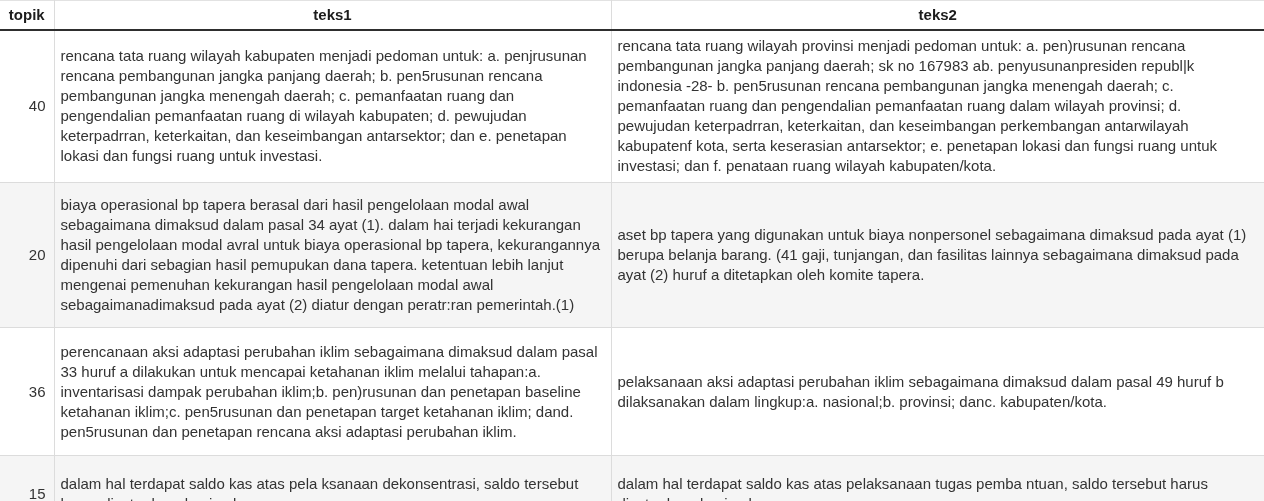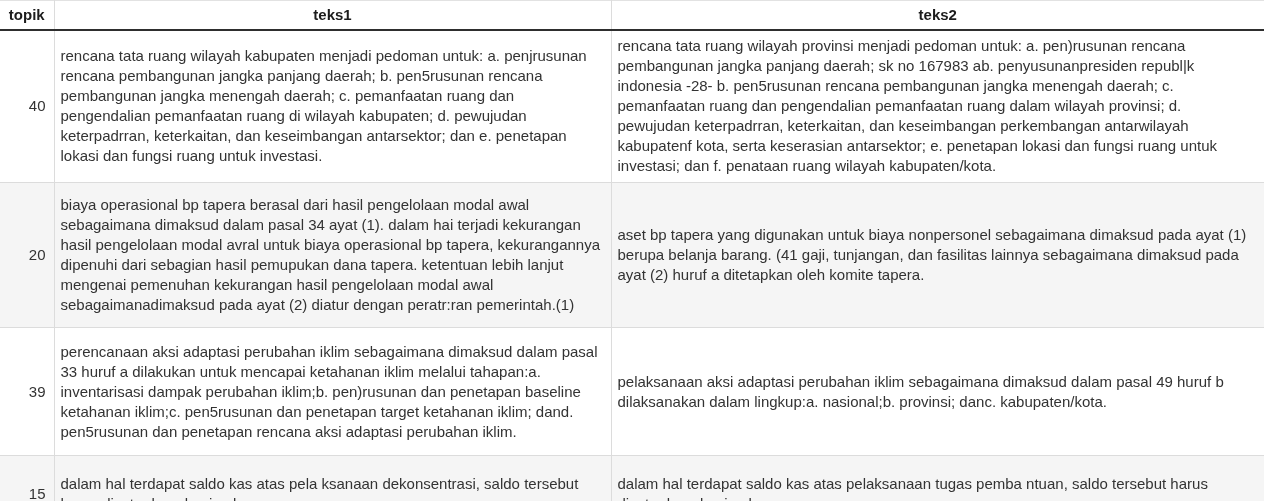--- a/index.html
+++ b/index.html
@@ -82,21 +82,21 @@
       <td class="topik">40</td>
       <td class="teks">rencana tata ruang wilayah kabupaten menjadi pedoman untuk: a. penjrusunan rencana pembangunan jangka panjang daerah; b. pen5rusunan rencana pembangunan jangka menengah daerah; c. pemanfaatan ruang dan pengendalian pemanfaatan ruang di wilayah kabupaten; d. pewujudan keterpadrran, keterkaitan, dan keseimbangan antarsektor; dan e. penetapan lokasi dan fungsi ruang untuk investasi.</td>
       <td class="teks">rencana tata ruang wilayah provinsi menjadi pedoman untuk: a. pen)rusunan rencana pembangunan jangka panjang daerah; sk no 167983 ab. penyusunanpresiden republ|k indonesia -28- b. pen5rusunan rencana pembangunan jangka menengah daerah; c. pemanfaatan ruang dan pengendalian pemanfaatan ruang dalam wilayah provinsi; d. pewujudan keterpadrran, keterkaitan, dan keseimbangan perkembangan antarwilayah kabupatenf kota, serta keserasian antarsektor; e. penetapan lokasi dan fungsi ruang untuk investasi; dan f. penataan ruang wilayah kabupaten/kota.</td>
     </tr>
     <tr class="row-1">
       <td class="topik">20</td>
       <td class="teks">biaya operasional bp tapera berasal dari hasil pengelolaan modal awal sebagaimana dimaksud dalam pasal 34 ayat (1). dalam hai terjadi kekurangan hasil pengelolaan modal avral untuk biaya operasional bp tapera, kekurangannya dipenuhi dari sebagian hasil pemupukan dana tapera. ketentuan lebih lanjut mengenai pemenuhan kekurangan hasil pengelolaan modal awal sebagaimanadimaksud pada ayat (2) diatur dengan peratr:ran pemerintah.(1)</td>
       <td class="teks">aset bp tapera yang digunakan untuk biaya nonpersonel sebagaimana dimaksud pada ayat (1) berupa belanja barang. (41 gaji, tunjangan, dan fasilitas lainnya sebagaimana dimaksud pada ayat (2) huruf a ditetapkan oleh komite tapera.</td>
     </tr>
     <tr class="row-2">
-      <td class="topik">39</td>
+      <td class="topik">36</td>
       <td class="teks">perencanaan aksi adaptasi perubahan iklim sebagaimana dimaksud dalam pasal 33 huruf a dilakukan untuk mencapai ketahanan iklim melalui tahapan:a. inventarisasi dampak perubahan iklim;b. pen)rusunan dan penetapan baseline ketahanan iklim;c. pen5rusunan dan penetapan target ketahanan iklim; dand. pen5rusunan dan penetapan rencana aksi adaptasi perubahan iklim.</td>
       <td class="teks">pelaksanaan aksi adaptasi perubahan iklim sebagaimana dimaksud dalam pasal 49 huruf b dilaksanakan dalam lingkup:a. nasional;b. provinsi; danc. kabupaten/kota.</td>
     </tr>
     <tr class="row-3">
       <td class="topik">15</td>
       <td class="teks">dalam hal terdapat saldo kas atas pela ksanaan dekonsentrasi, saldo tersebut harus disetor ke rekening kas umum negara.</td>
       <td class="teks">dalam hal terdapat saldo kas atas pelaksanaan tugas pemba ntuan, saldo tersebut harus disetor ke rekening kas umum negara.</td>
     </tr>
   </tbody>
 </table>

